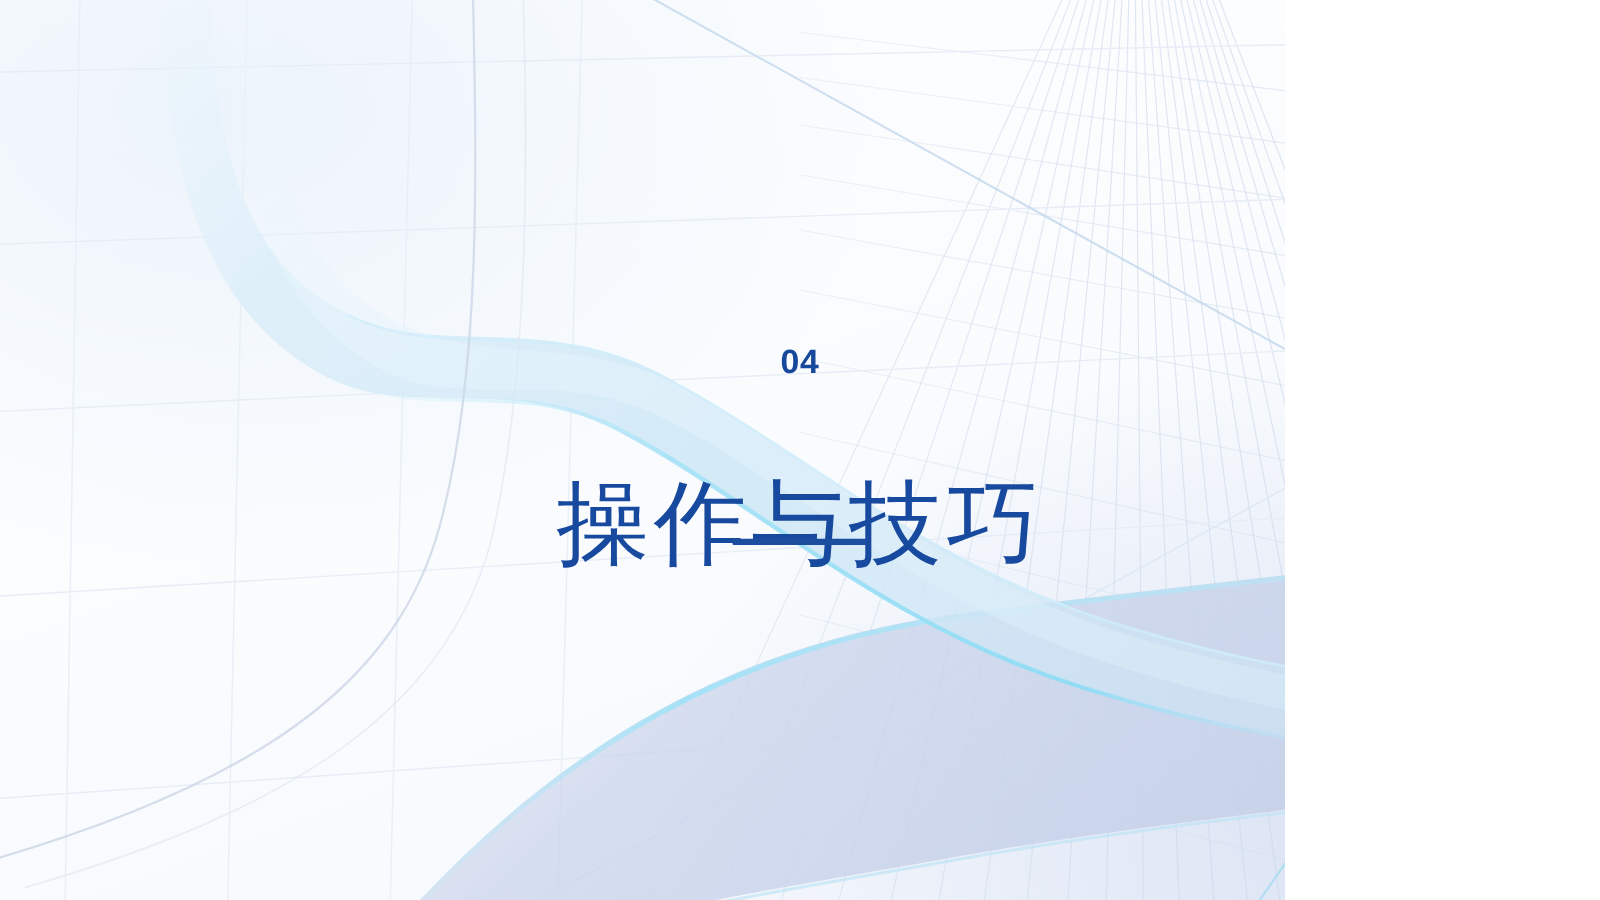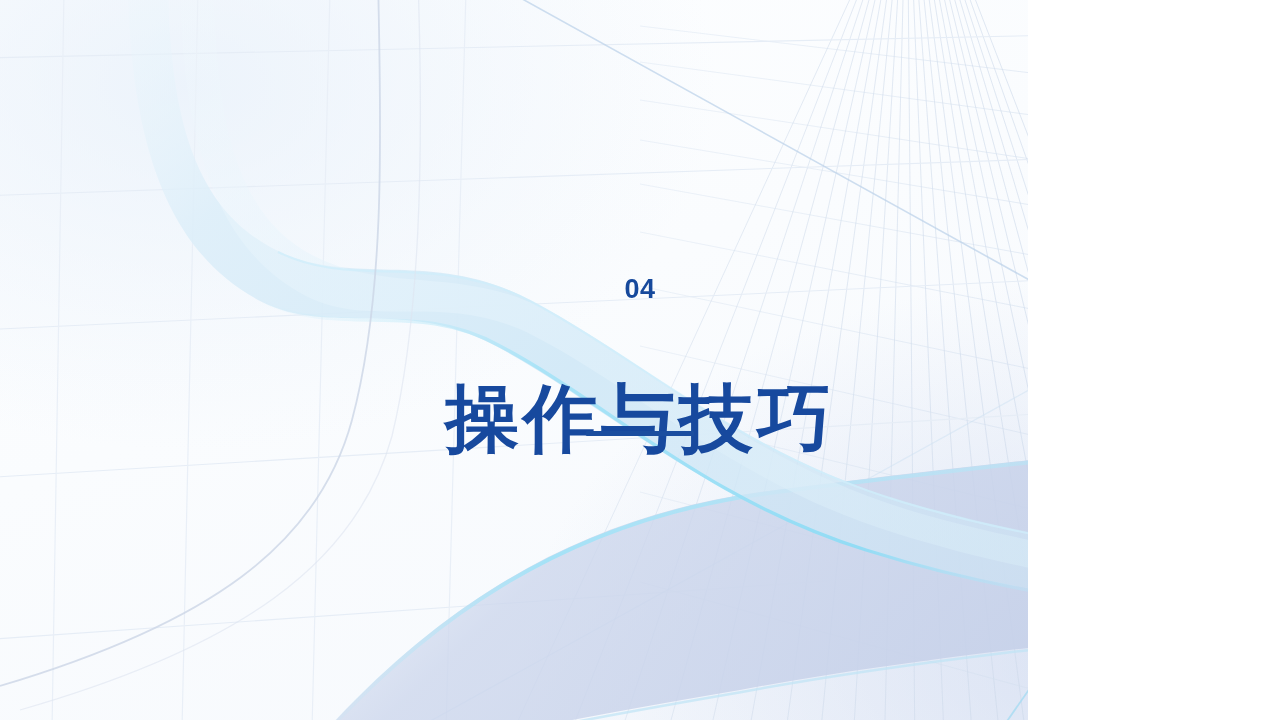--- a/index.html
+++ b/index.html
@@ -54,21 +54,21 @@
     letter-spacing: 0.5px;
     color: #16499c;
     line-height: 32px;
   }
   .main-title {
     position: absolute;
     left: 0;
     top: 326px;
     width: 1280px;
     font-size: 74px;
-    font-weight: 700;
+    font-weight: 400;
     letter-spacing: 4px;
     color: #17499e;
     line-height: 86px;
     white-space: nowrap;
   }
   .rule {
     position: absolute;
     left: 586px;
     top: 431px;
     width: 108px;

